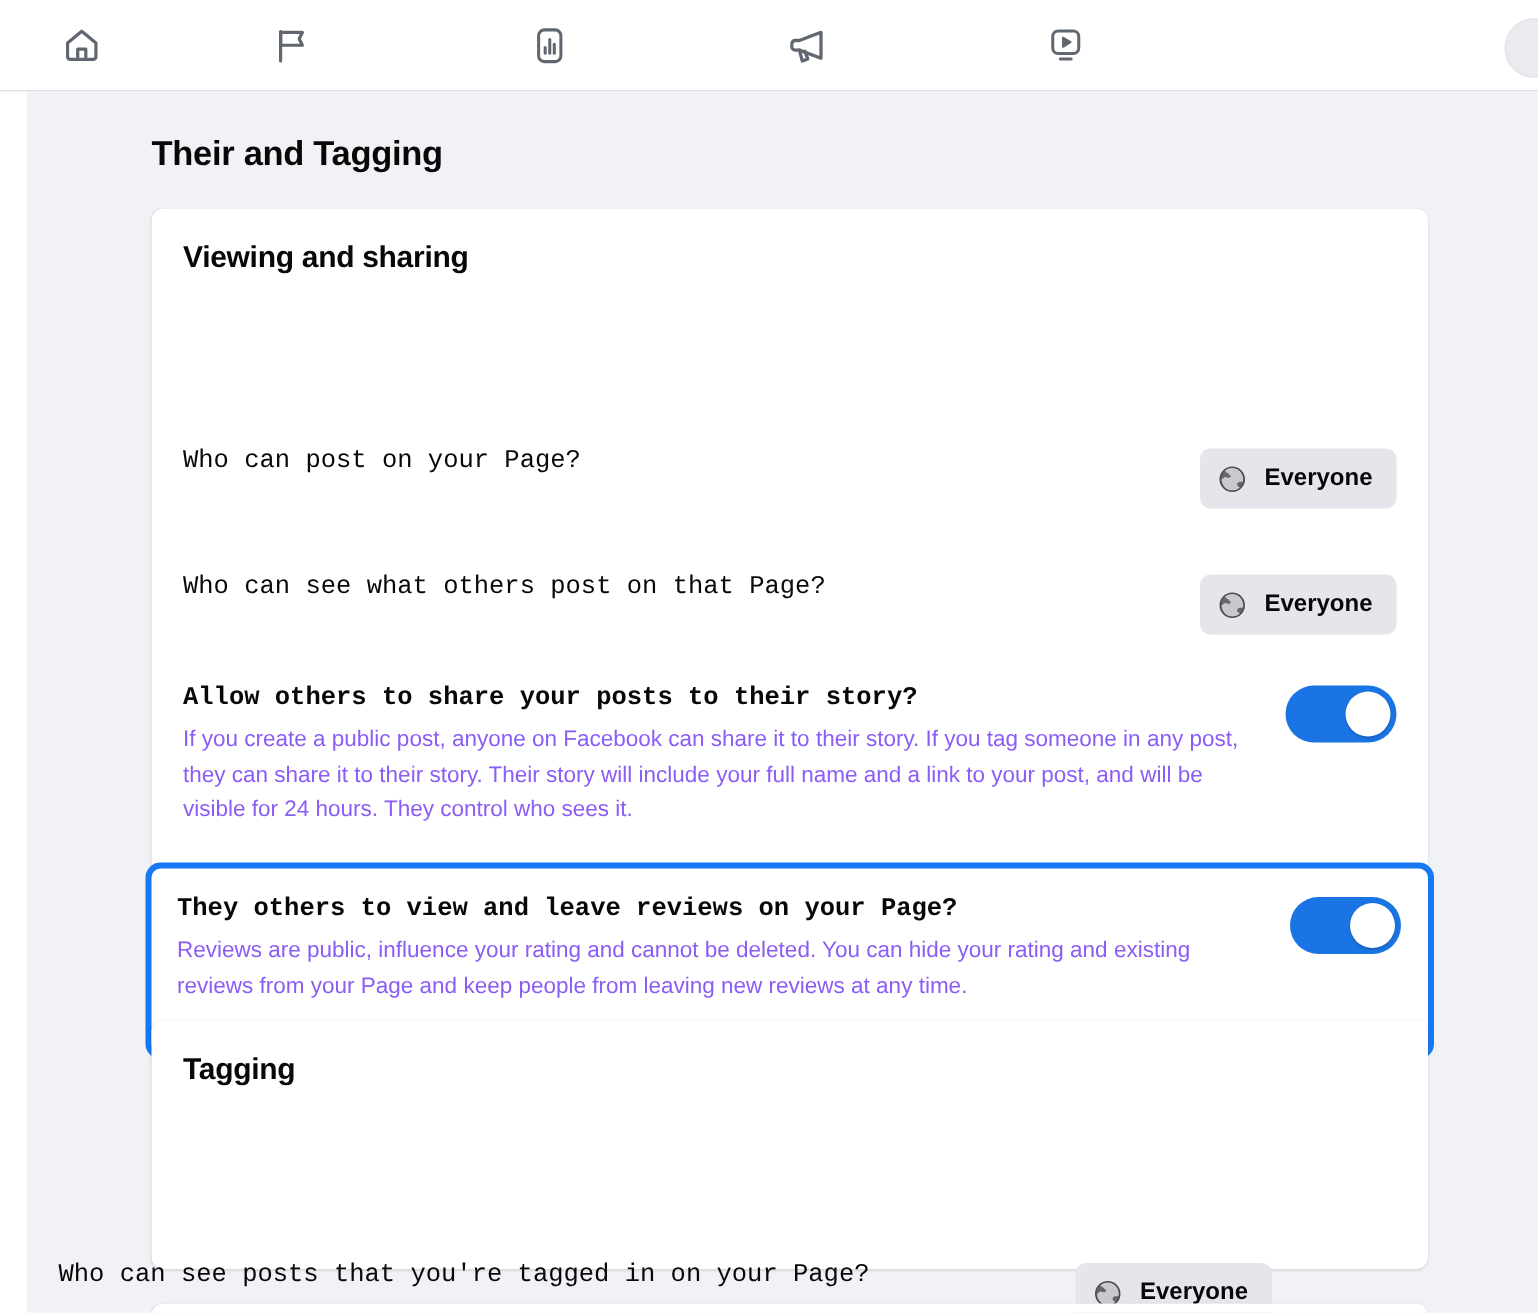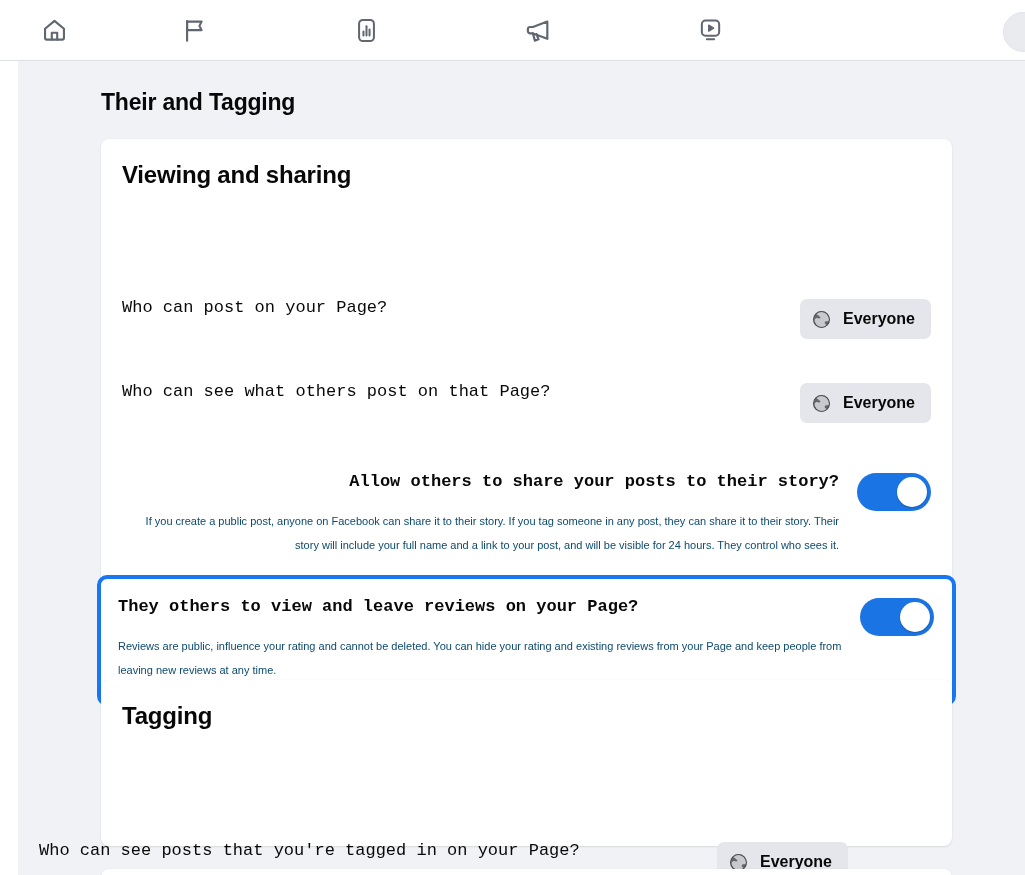--- a/index.html
+++ b/index.html
@@ -82,21 +82,21 @@
     width: 851px;
     background: #ffffff;
     border-radius: 8px;
     box-shadow: 0 1px 2px rgba(0,0,0,0.10), 0 0 1px rgba(0,0,0,0.08);
   }
   #card-viewing { top: 78px; height: 448px; }
   #card-tagging { top: 619px; height: 166px; }
   #card-next    { top: 808px; height: 60px; }
 
   .card-title {
-    font-size: 24px;
+    font-size: 20px;
     font-weight: bold;
     color: #080809;
     letter-spacing: -0.2px;
     padding: 22px 0 0 21px;
   }
 
   
   .row {
     position: absolute;
     left: 0;
@@ -107,34 +107,34 @@
   }
   .row-text { flex: 1; padding-right: 18px; }
   .row-label {
     font-size: 17px;
     color: #080809;
     line-height: 22px;
     font-family: Liberation Mono, monospace;
   }
   .row-label.bold { font-weight: bold; }
   .row-desc {
-    font-size: 11px;
-    color: #0c4a6e;
+    font-size: 15px;
+    color: #8b5cf6;
     line-height: 23.5px;
-    margin-top: 17px;
+    margin-top: 4px;
   }
   .row-control {
     display: flex;
     align-items: flex-start;
     padding-top: 2px;
   }
 
   #row-who-post   { top: 158px; }
   #row-who-see    { top: 242px; }
-  #row-share      { top: 332px; text-align: right; }
+  #row-share      { top: 316px; }
 
   
   .pill {
     display: inline-flex;
     align-items: center;
     gap: 12px;
     height: 40px;
     padding: 0 16px 0 12px;
     background: #e4e6eb;
     border: none;

